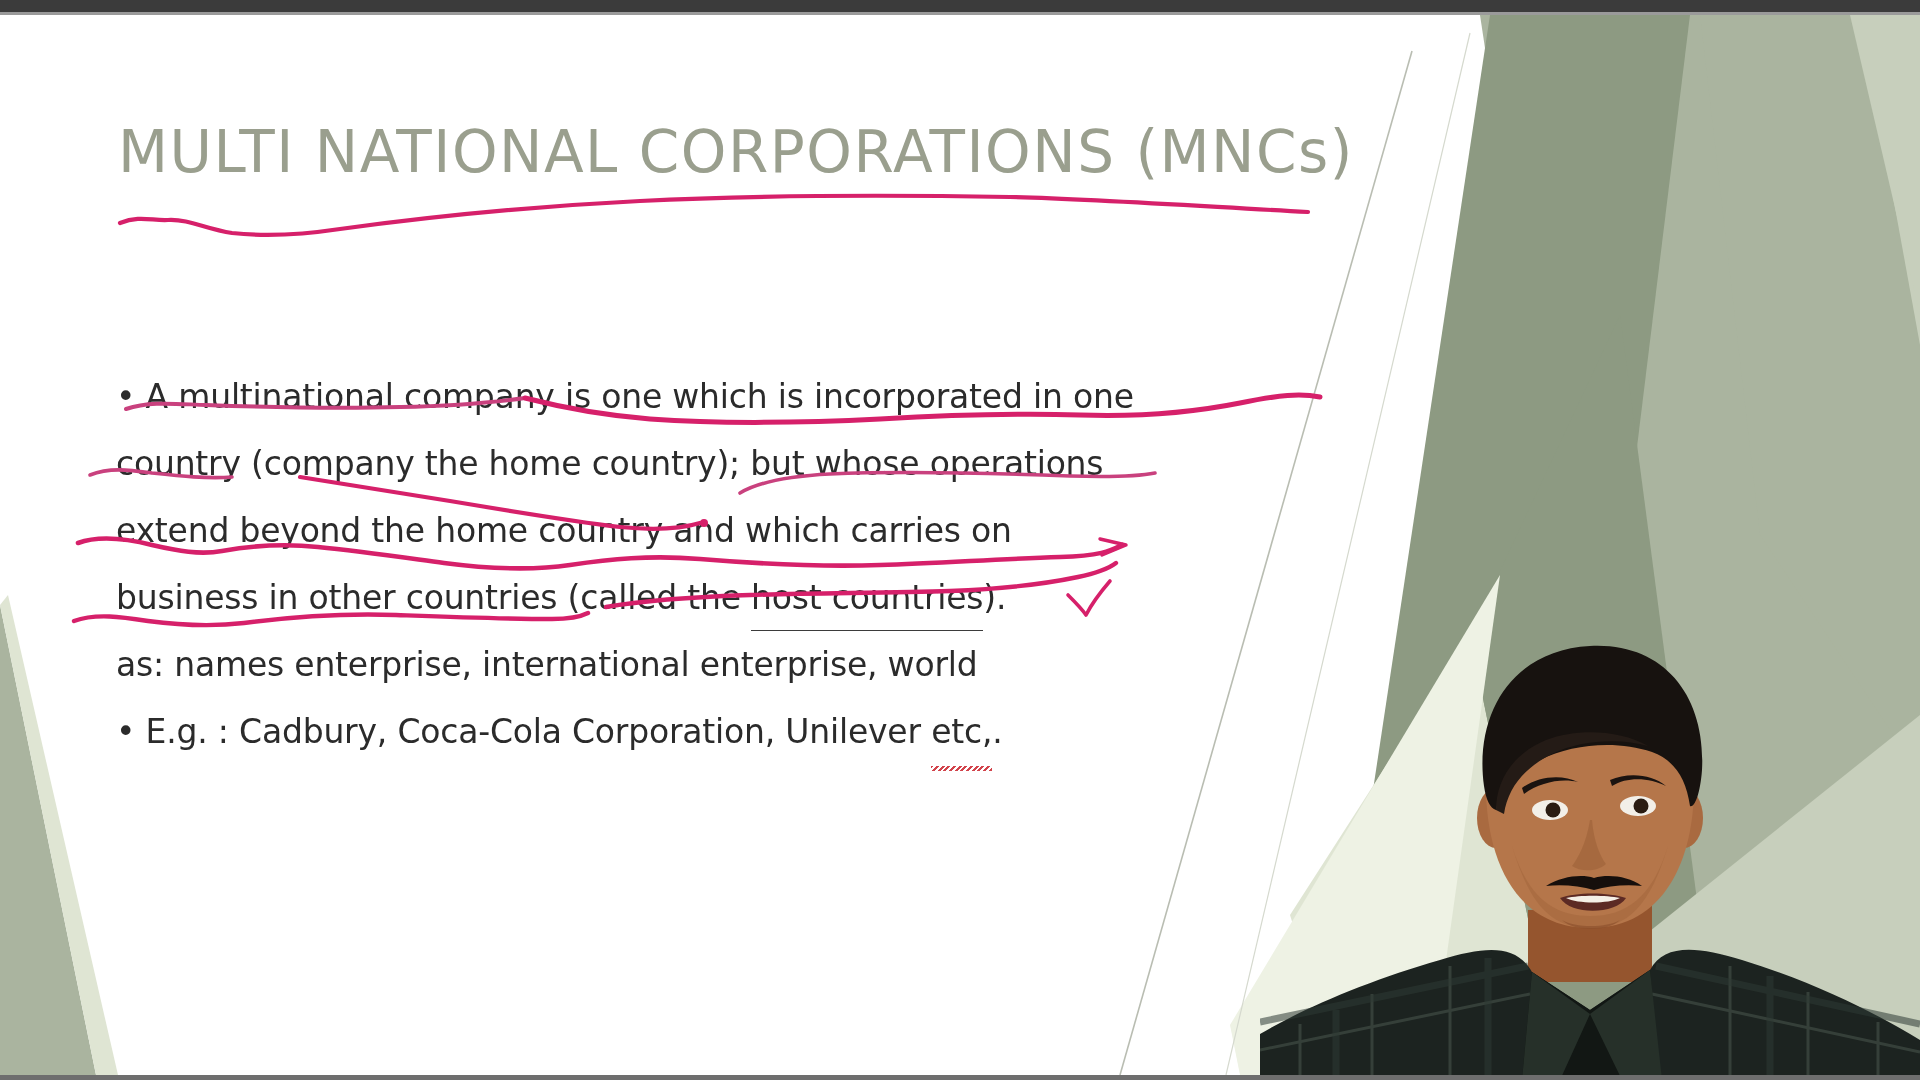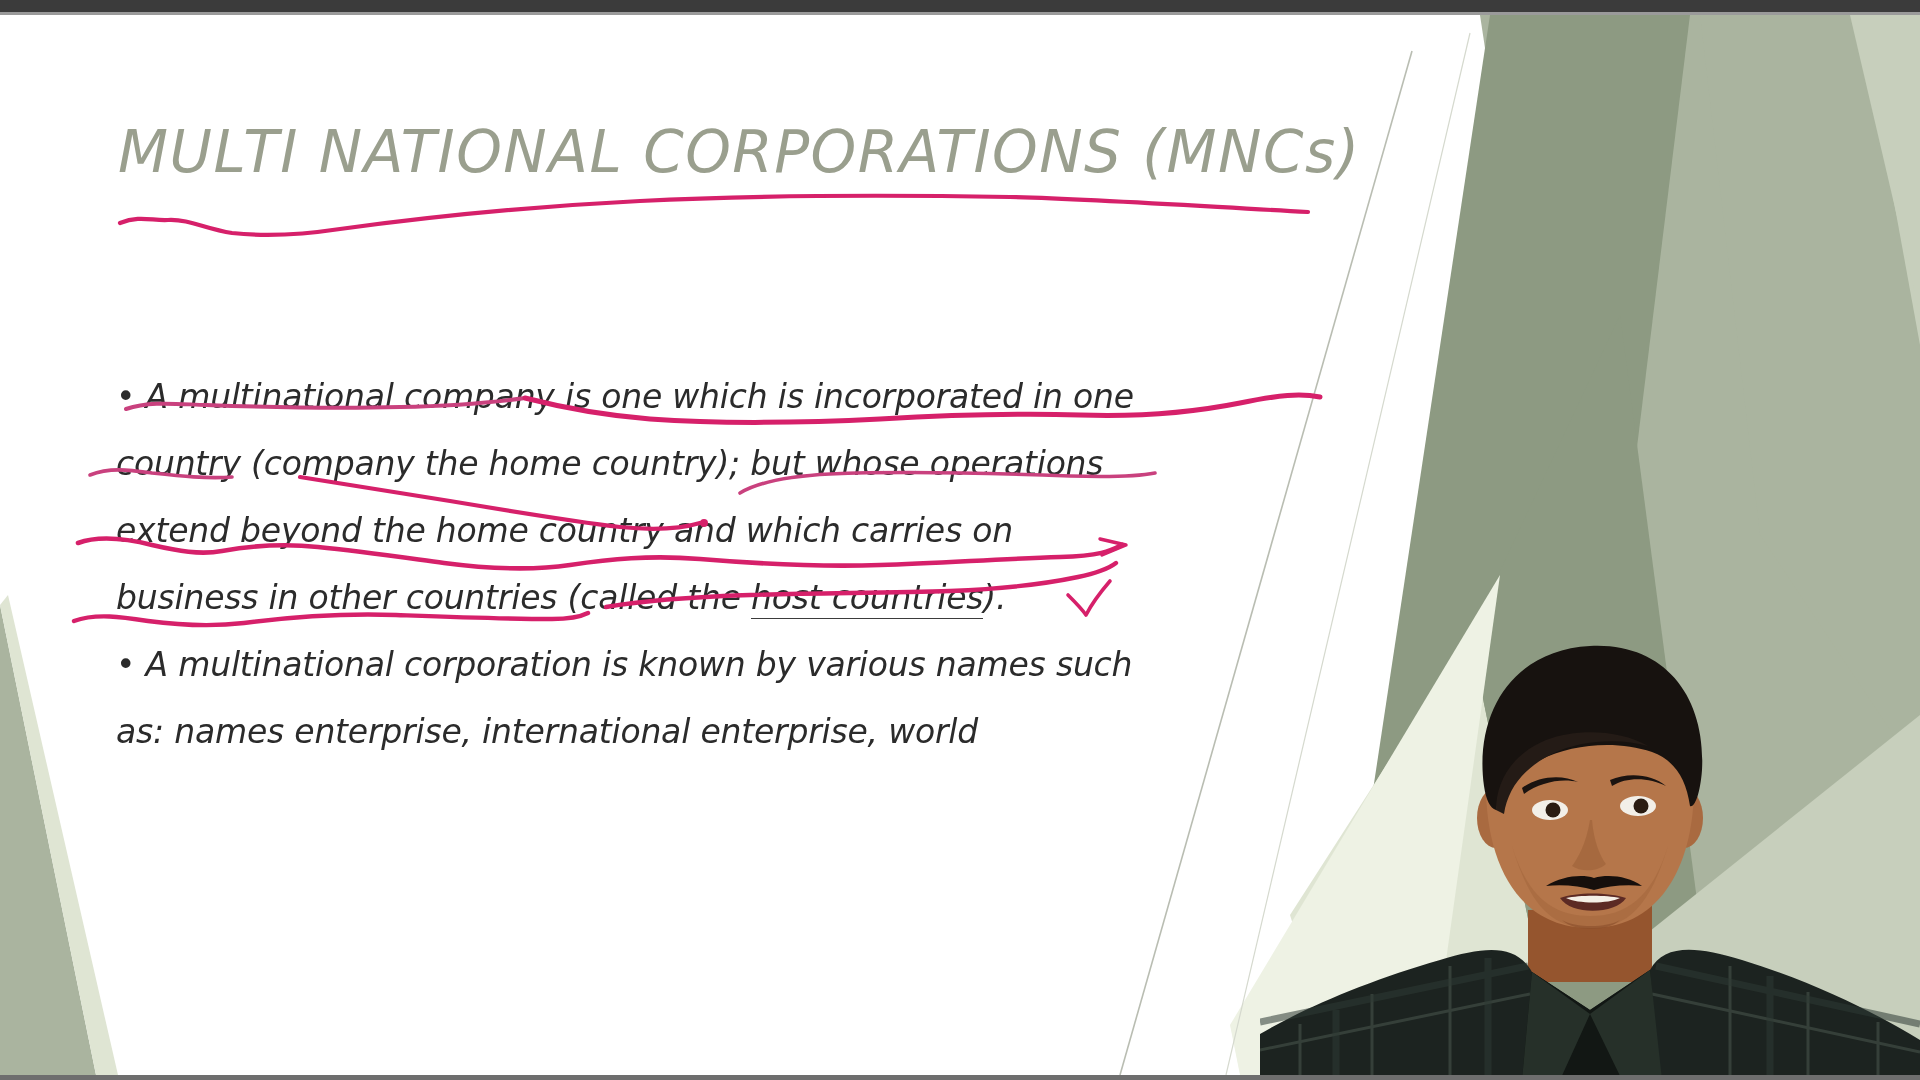--- a/index.html
+++ b/index.html
@@ -6,41 +6,41 @@
   body{width:1920px;height:1080px;overflow:hidden;font-family:"DejaVu Sans",sans-serif;}
 
   #stage{position:relative;width:1920px;height:1080px;overflow:hidden;background:#ffffff;}
 
   
   .topbar{position:absolute;left:0;top:0;width:1920px;height:12px;background:#3b3b3b;z-index:60;}
   .topbar-hairline{position:absolute;left:0;top:12px;width:1920px;height:3px;background:#9a9a9a;z-index:60;}
   .bottombar{position:absolute;left:0;bottom:0;width:1920px;height:5px;background:#6e6e6e;z-index:60;}
 
   
-  .slide{position:absolute;left:0;top:15px;width:1920px;height:1060px;background:#ffffff;overflow:hidden;font-style:italic;}
+  .slide{position:absolute;left:0;top:15px;width:1920px;height:1060px;background:#ffffff;overflow:hidden;}
   .bg-svg{position:absolute;left:0;top:0;width:1920px;height:1060px;}
 
   
   .title{
     position:absolute;left:118px;top:103px;
     font-family:"DejaVu Sans",sans-serif;
     font-size:58px;font-weight:400;letter-spacing:1.5px;
     color:#9a9f8e;white-space:nowrap;z-index:12;
   }
 
   
   .body-block{position:absolute;left:116px;top:348px;width:1160px;z-index:12;}
   .body-line{
     font-family:"DejaVu Sans",sans-serif;
     font-size:33px;line-height:67px;color:#2b2b2b;
     white-space:nowrap;letter-spacing:-0.2px;
   }
   .bullet-dot{display:inline-block;}
 
-  .host-ul{border-bottom:1.5px solid #3b3b3b;padding-bottom:1px;}
+  .host-ul{border-bottom:1.5px solid #3b3b3b;padding-bottom:13px;}
   .sq{
     display:inline-block;position:relative;
   }
   .sq::after{
     content:"";position:absolute;left:0;right:0;bottom:-6px;height:5px;
     background-image:repeating-linear-gradient(135deg,#d2434b 0 2px,transparent 2px 4px);
   }
 
   
   .ink{position:absolute;left:0;top:15px;width:1920px;height:1060px;z-index:30;pointer-events:none;}
@@ -88,28 +88,28 @@
       </div>
 
       <div class="body-line">country (company the home country); but whose operations</div>
 
       <div class="body-line">extend beyond the home country and which carries on</div>
 
       <div class="body-line">
         <span>business in other countries (called the </span><span class="host-ul">host countries</span><span>).</span>
       </div>
 
+
+      <div class="body-line">as: names enterprise, international enterprise, world</div>
+
+
       <div class="body-line">
         <span class="bullet-dot">•</span>
-        <span>A multinational corporation is known by various names such</span>
+        <span>E.g. : Cadbury, Coca-Cola Corporation, Unilever </span><span class="sq">etc,</span><span>.</span>
       </div>
-
-      <div class="body-line">as: names enterprise, international enterprise, world</div>
-
-
 
     </div>
   </div>
 
   <svg class="ink" viewBox="0 0 1920 1060" preserveAspectRatio="none">
     <g fill="none" stroke="#d6206a" stroke-linecap="round" stroke-linejoin="round">
 
       <path stroke-width="4.2" d="M120,208 C140,200 152,206 168,205 C190,204 205,214 232,218 C268,222 300,220 340,214
            C420,203 520,192 640,186 C760,180 900,180 1010,182 C1090,184 1180,190 1308,197"></path>
 

